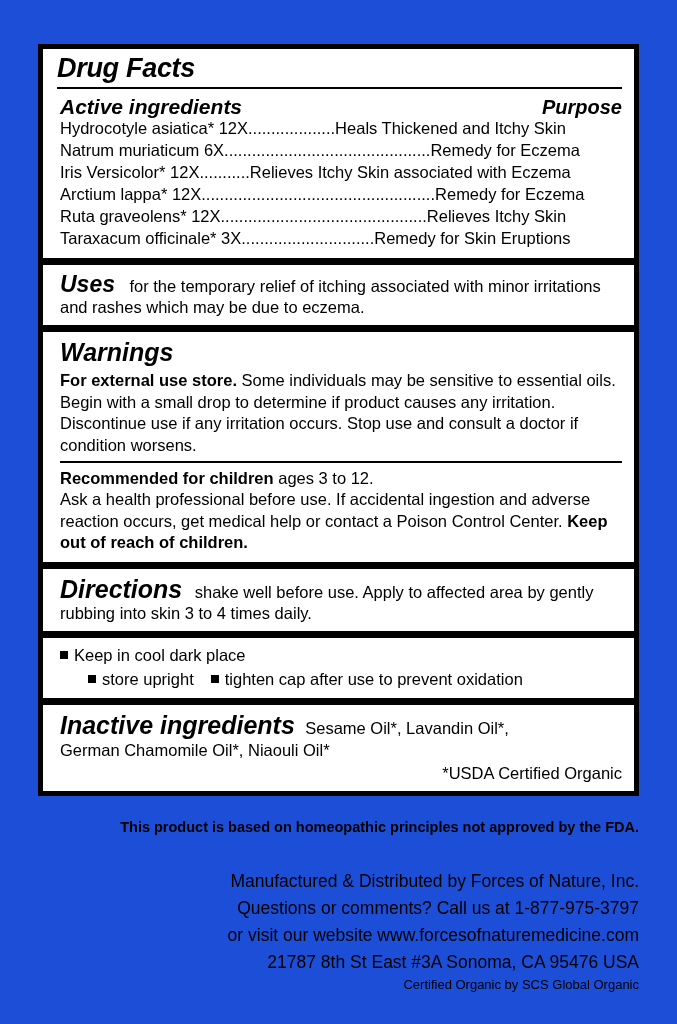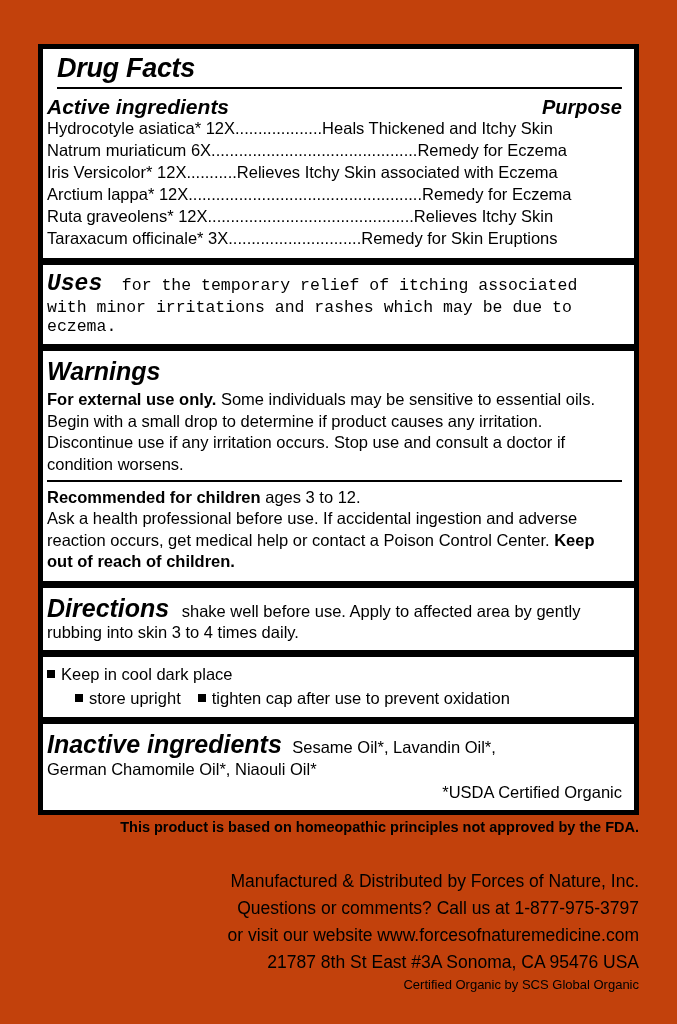--- a/index.html
+++ b/index.html
@@ -11,35 +11,35 @@
     width: 677px;
     height: 1024px;
     font-family: "Liberation Sans", sans-serif;
     color: #000000;
     overflow: hidden;
   }
   .page {
     position: relative;
     width: 677px;
     height: 1024px;
-    background: #c2410c;
+    background: #1d4ed8;
     box-sizing: border-box;
   }
   .panel {
     position: absolute;
     left: 38px;
     top: 44px;
     width: 601px;
     box-sizing: border-box;
     border: 5px solid #000000;
     background: #ffffff;
     padding: 0;
   }
   .section {
-    padding: 6px 12px 8px 4px;
+    padding: 6px 12px 8px 17px;
     box-sizing: border-box;
   }
   .thick-rule {
     height: 7px;
     background: #000000;
     margin: 0;
   }
   .thin-rule {
     height: 2px;
     background: #000000;
@@ -101,21 +101,20 @@
     display: inline;
     font-size: 16.5px;
     font-weight: normal;
     font-style: normal;
   }
   .bold {
     font-weight: bold;
   }
   .uses-wrap {
     display: block;
-    font-family: Liberation Mono, monospace;
   }
   .warn-block {
     font-size: 16.5px;
     line-height: 1.3;
   }
   .otherinfo-grid {
     font-size: 16.5px;
     line-height: 1.35;
   }
   .bullet {
@@ -196,21 +195,21 @@
         <span class="sec-head inline-head">Uses</span>
         <span class="inline-body" style="padding-left:10px;">for the temporary relief of itching associated with minor irritations and rashes which may be due to eczema.</span>
       </div>
     </div>
 
     <div class="thick-rule"></div>
 
     <div class="section">
       <div class="sec-head-lg">Warnings</div>
       <div class="warn-block" style="margin-top:4px;">
-        <span class="bold">For external use only.</span><span> Some individuals may be sensitive to essential oils. Begin with a small drop to determine if product causes any irritation. Discontinue use if any irritation occurs. Stop use and consult a doctor if condition worsens.</span>
+        <span class="bold">For external use store.</span><span> Some individuals may be sensitive to essential oils. Begin with a small drop to determine if product causes any irritation. Discontinue use if any irritation occurs. Stop use and consult a doctor if condition worsens.</span>
       </div>
       <div class="thin-rule"></div>
       <div class="warn-block">
         <span class="bold">Recommended for children</span><span> ages 3 to 12.</span>
       </div>
       <div class="warn-block">
         <span>Ask a health professional before use. If accidental ingestion and adverse reaction occurs, get medical help or contact a Poison Control Center. </span><span class="bold">Keep out of reach of children.</span>
       </div>
     </div>
 

